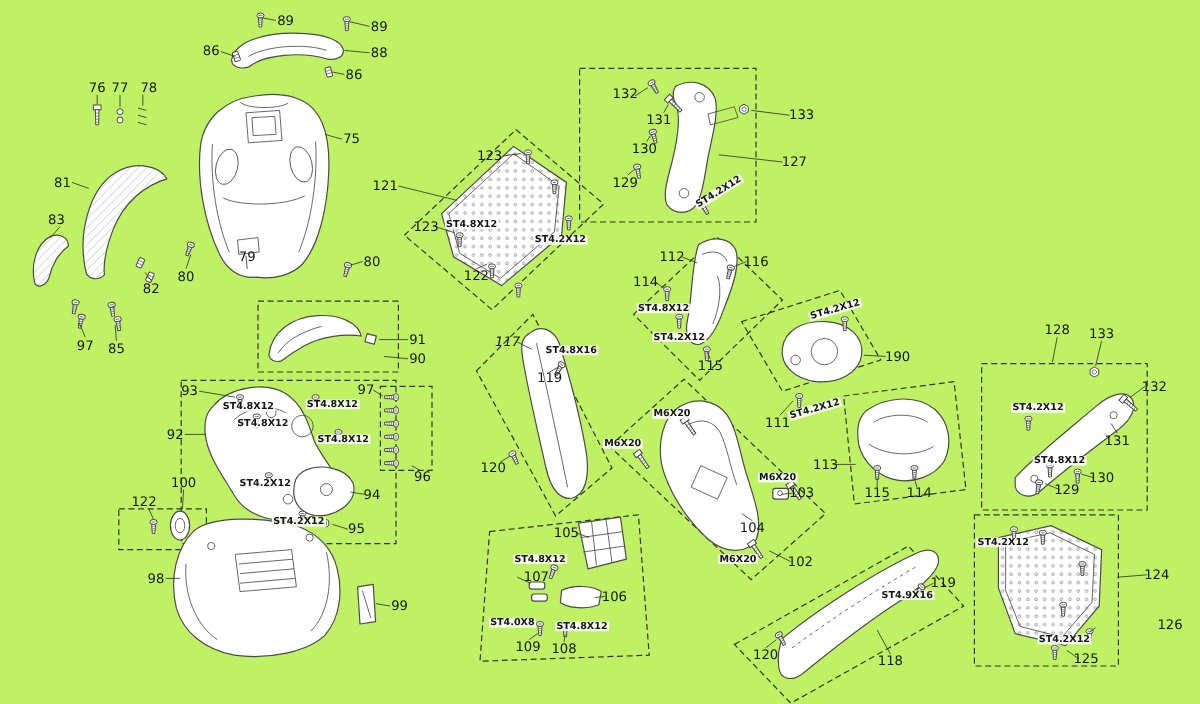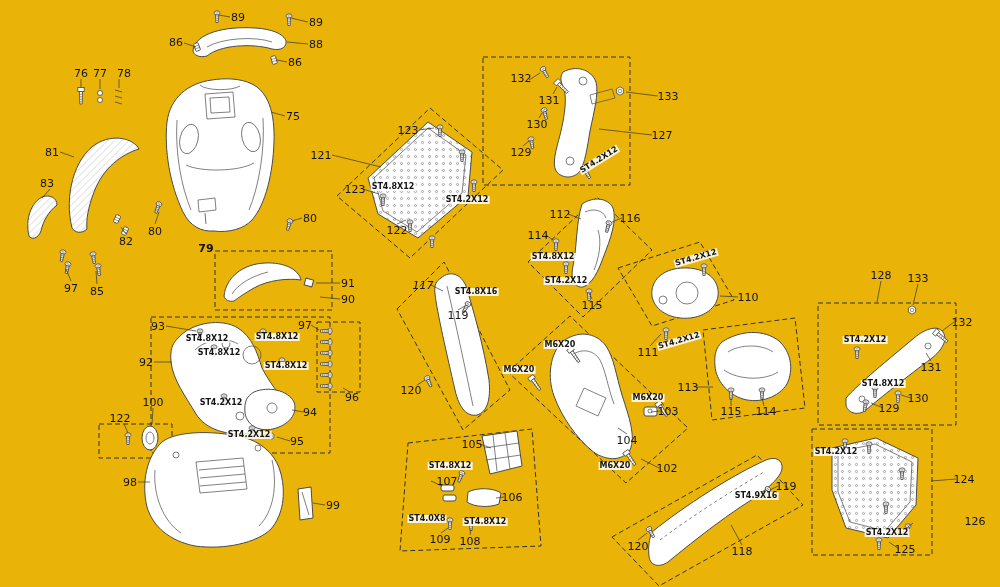--- a/index.html
+++ b/index.html
@@ -1,16 +1,16 @@
 <!DOCTYPE html>
 <html><head>
 <meta charset="utf-8">
 <style>
   html,body { margin:0; padding:0; background:#ffffff; }
-  .stage { position:relative; width:1000px; height:587px; background:#eab308; overflow:hidden;
+  .stage { position:relative; width:1000px; height:587px; background:#bef264; overflow:hidden;
            font-family:"DejaVu Sans", sans-serif; }
   .stage svg { position:absolute; left:0; top:0; }
   .labels { position:absolute; left:0; top:0; width:100%; height:100%; }
   .callout { position:absolute; transform:translate(-50%,-50%); font-family:"DejaVu Sans", sans-serif;
              font-size:11px; color:#141414; white-space:nowrap; line-height:1; }
   .callout.spec { font-size:8px; font-weight:700; background:rgba(255,255,255,0.85); padding:0 1px; }
   
   .p  { fill:#ffffff; stroke:#4a4a4a; stroke-width:1; stroke-linejoin:round; }
   .ph { fill:url(#hatchp); stroke:#4a4a4a; stroke-width:1; }
   .pd { fill:url(#dotp); stroke:#4a4a4a; stroke-width:1; }
@@ -370,21 +370,21 @@
       <span class="callout" style="left: 176px; top: 42px;">86</span>
       <span class="callout" style="left: 316px; top: 44px;">88</span>
       <span class="callout" style="left: 295px; top: 62px;">86</span>
       <span class="callout" style="left: 81px; top: 73px;">76</span>
       <span class="callout" style="left: 100px; top: 73px;">77</span>
       <span class="callout" style="left: 104px; top: 73px; margin-left: 20px;">78</span>
       <span class="callout" style="left: 293px; top: 116px;">75</span>
       <span class="callout" style="left: 52px; top: 152px;">81</span>
       <span class="callout" style="left: 47px; top: 183px;">83</span>
       <span class="callout" style="left: 155px; top: 231px;">80</span>
-      <span class="callout" style="left: 206px; top: 248px; font-weight: bold;">79</span>
+      <span class="callout" style="left: 206px; top: 214px;">79</span>
       <span class="callout" style="left: 310px; top: 218px;">80</span>
       <span class="callout" style="left: 126px; top: 241px;">82</span>
       <span class="callout" style="left: 71px; top: 288px;">97</span>
       <span class="callout" style="left: 97px; top: 291px;">85</span>
       <span class="callout" style="left: 348px; top: 283px;">91</span>
       <span class="callout" style="left: 348px; top: 299px;">90</span>
       <span class="callout" style="left: 158px; top: 326px;">93</span>
       <span class="callout" style="left: 146px; top: 362px;">92</span>
       <span class="callout spec" style="left: 207px; top: 339px;">ST4.8X12</span>
       <span class="callout spec" style="left: 219px; top: 353px;">ST4.8X12</span>
@@ -413,21 +413,21 @@
       <span class="callout" style="left: 668px; top: 96px;">133</span>
       <span class="callout" style="left: 662px; top: 135px;">127</span>
       <span class="callout spec" style="left: 599px; top: 160px; transform: translate(-50%, -50%) rotate(-32deg);">ST4.2X12</span>
       <span class="callout" style="left: 560px; top: 214px;">112</span>
       <span class="callout" style="left: 630px; top: 218px;">116</span>
       <span class="callout" style="left: 538px; top: 235px;">114</span>
       <span class="callout spec" style="left: 553px; top: 257px;">ST4.8X12</span>
       <span class="callout spec" style="left: 566px; top: 281px;">ST4.2X12</span>
       <span class="callout" style="left: 592px; top: 305px;">115</span>
       <span class="callout spec" style="left: 696px; top: 258px; transform: translate(-50%, -50%) rotate(-16deg);">ST4.2X12</span>
-      <span class="callout" style="left: 748px; top: 297px;">110</span>
+      <span class="callout" style="left: 748px; top: 297px;">190</span>
       <span class="callout spec" style="left: 679px; top: 341px; transform: translate(-50%, -50%) rotate(-16deg);">ST4.2X12</span>
       <span class="callout" style="left: 648px; top: 352px;">111</span>
       <span class="callout" style="left: 423px; top: 285px; font-style: italic;">117</span>
       <span class="callout spec" style="left: 476px; top: 292px;">ST4.8X16</span>
       <span class="callout" style="left: 458px; top: 315px;">119</span>
       <span class="callout" style="left: 411px; top: 390px;">120</span>
       <span class="callout spec" style="left: 560px; top: 345px;">M6X20</span>
       <span class="callout spec" style="left: 519px; top: 370px;">M6X20</span>
       <span class="callout spec" style="left: 648px; top: 398px;">M6X20</span>
       <span class="callout" style="left: 668px; top: 411px;">103</span>

